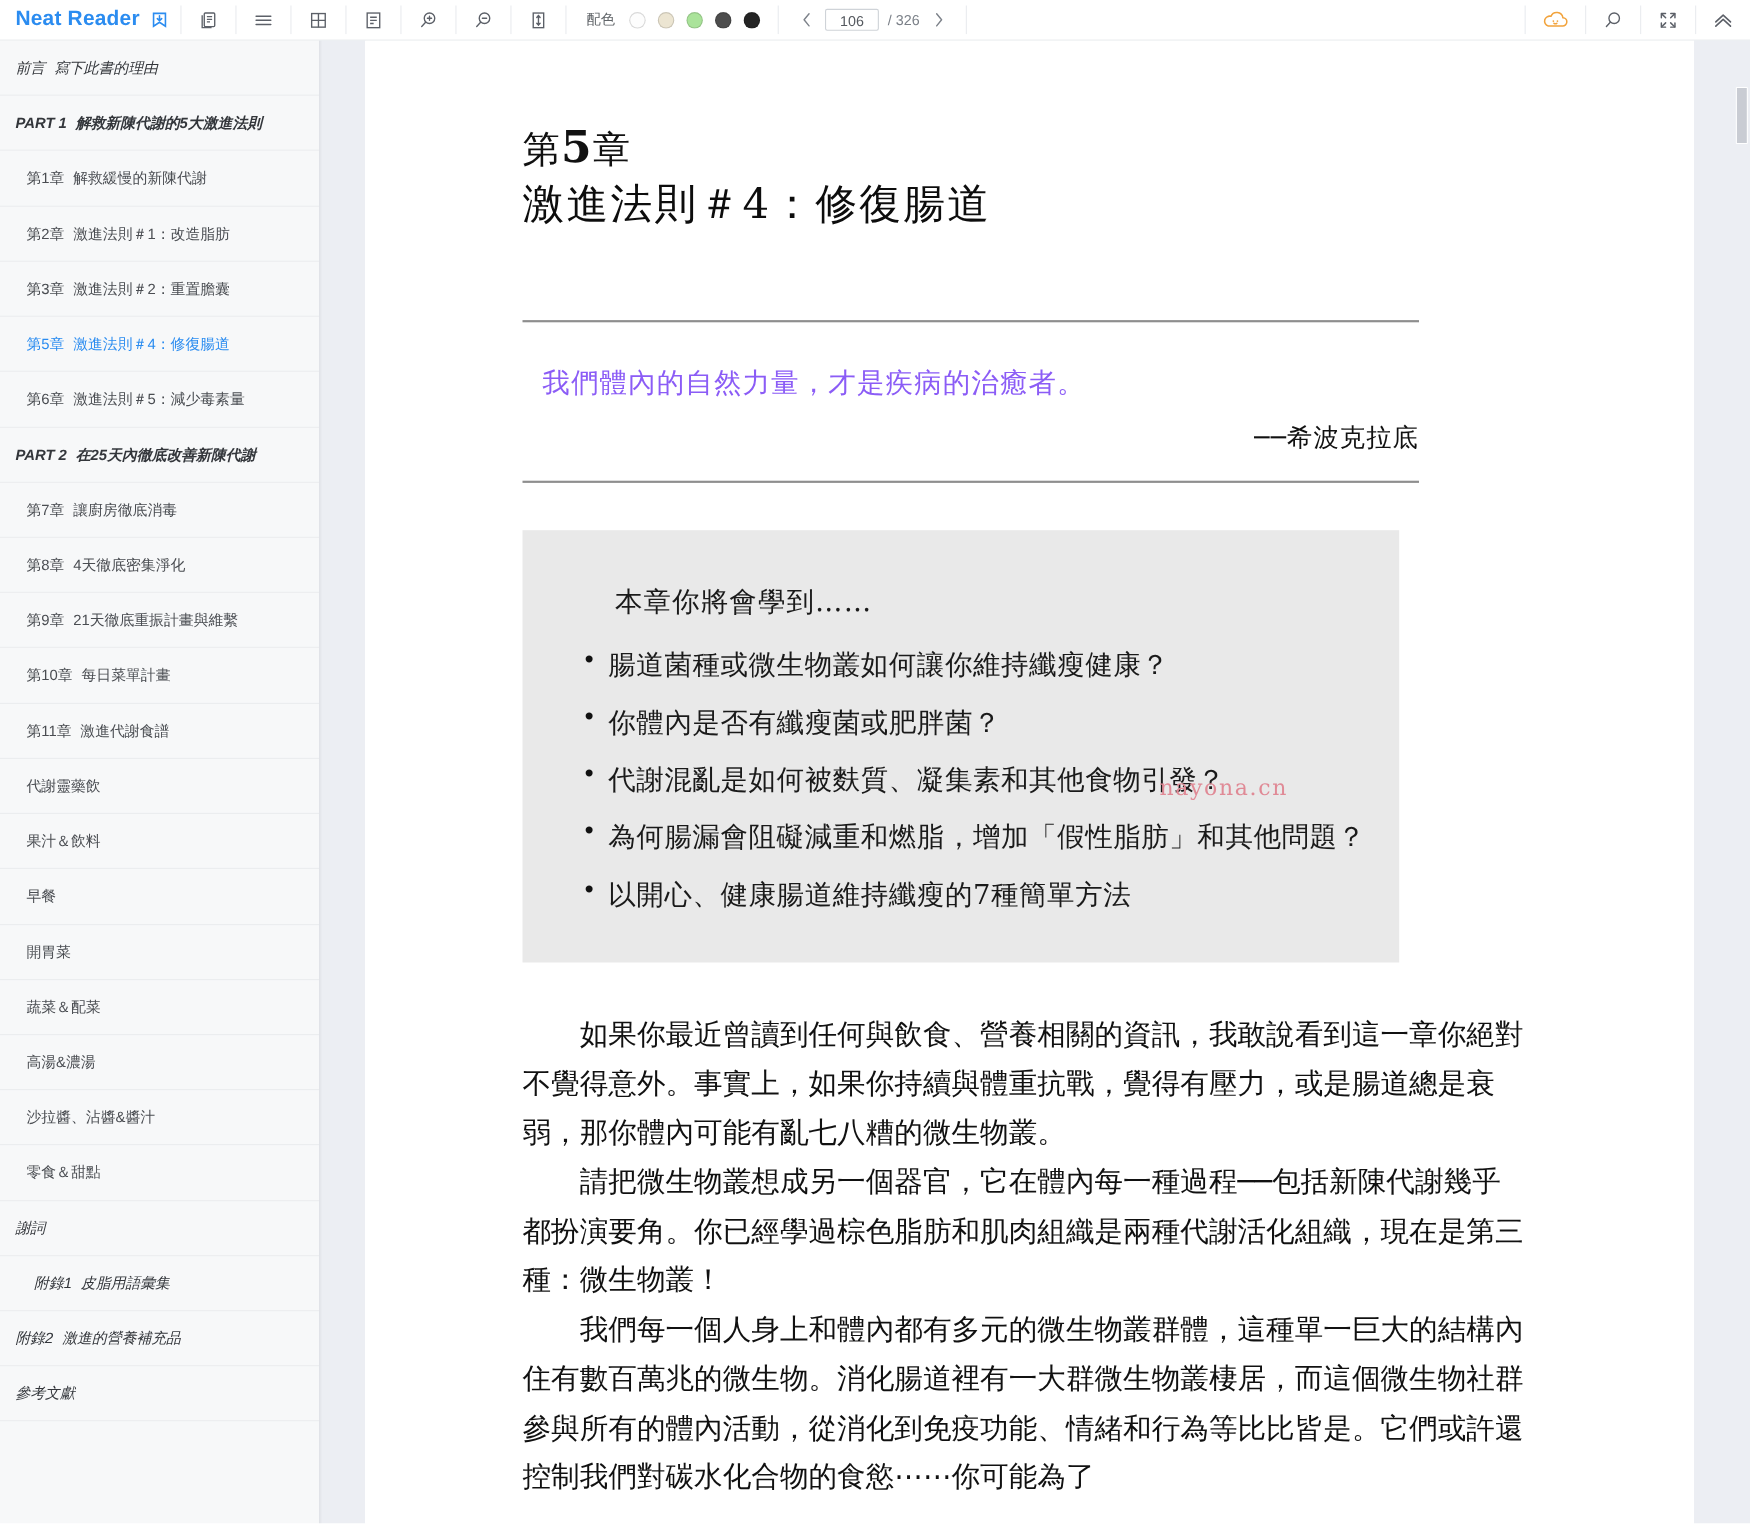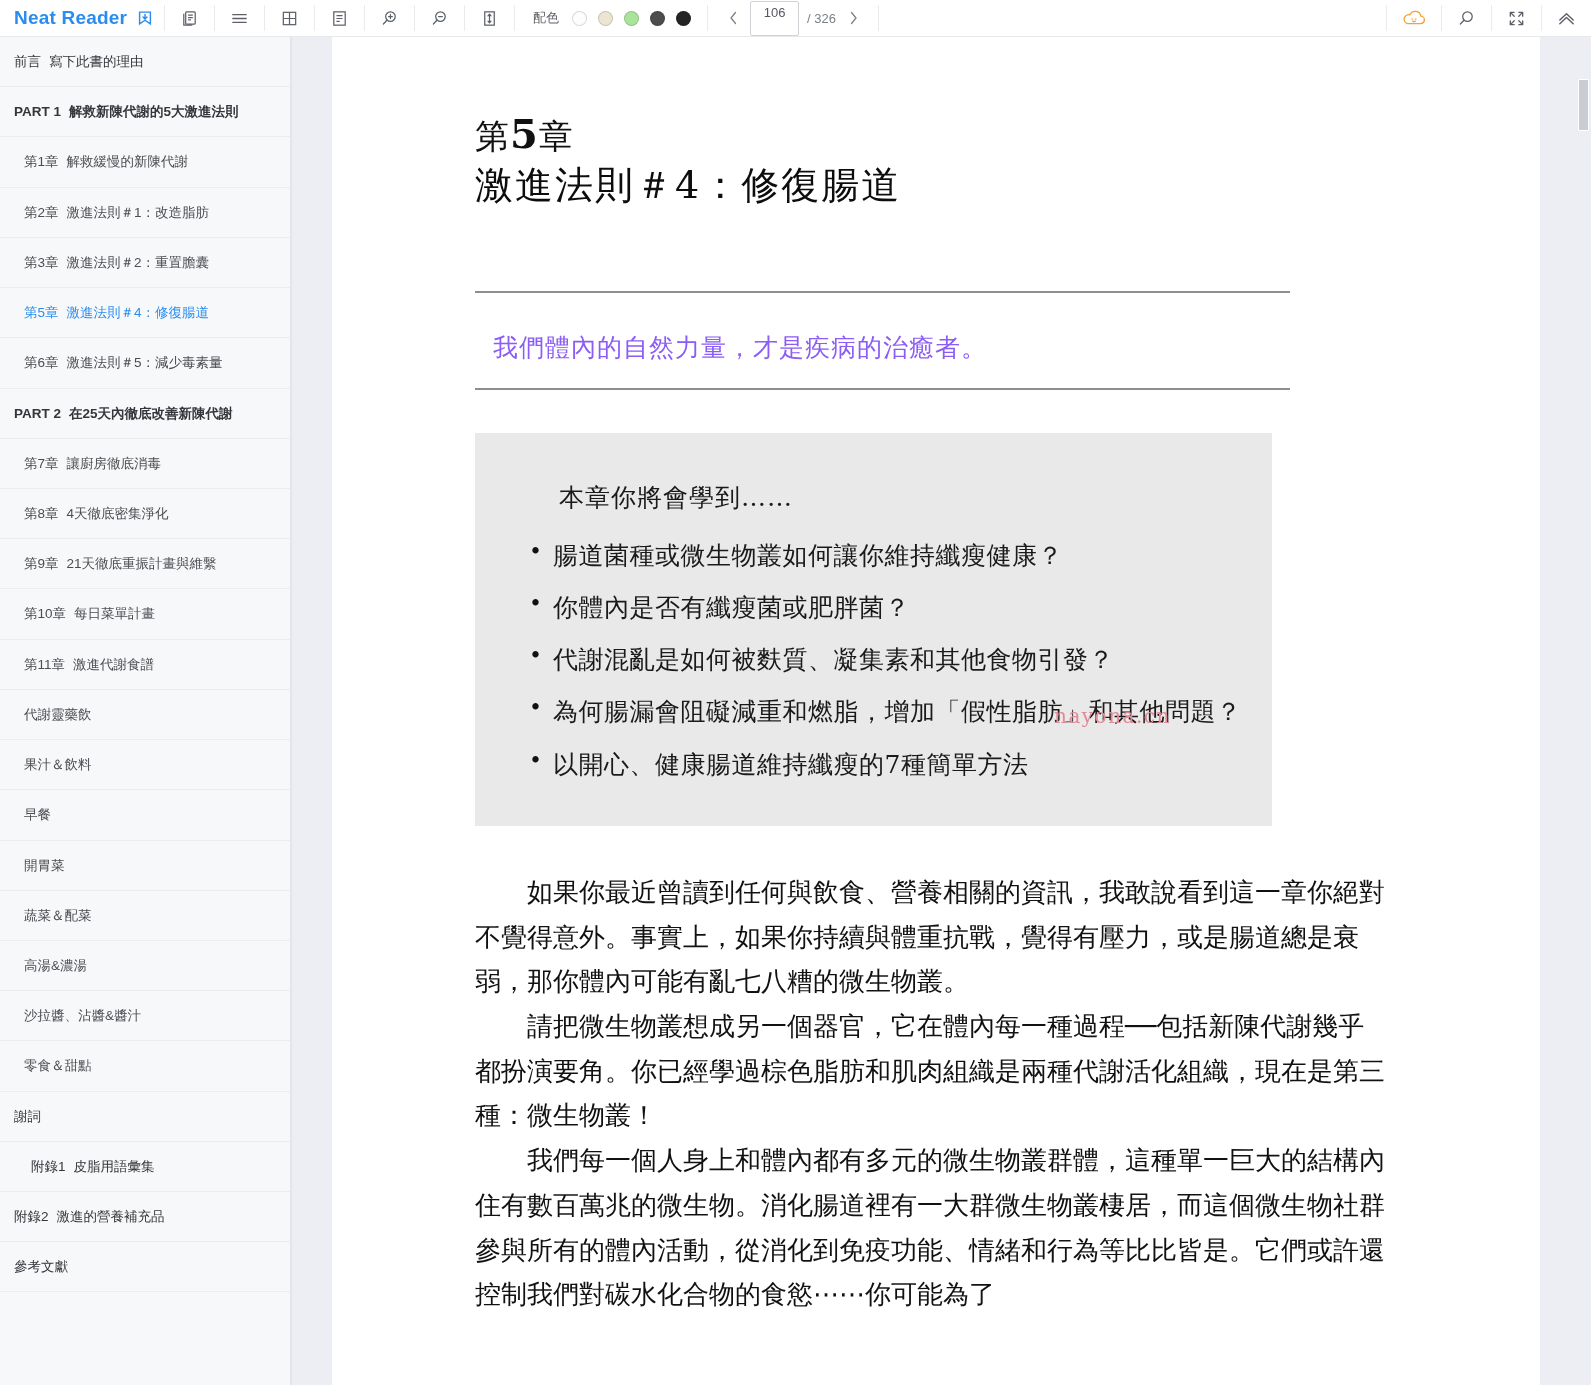--- a/index.html
+++ b/index.html
@@ -82,21 +82,21 @@
   .pager {
     display: flex; align-items: center; height: 100%;
     padding: 0 14px; gap: 6px;
   }
   .pg-arrow {
     width: 22px; height: 22px;
     display: flex; align-items: center; justify-content: center;
     color: #7d828a; cursor: pointer;
   }
   .pg-input {
-    width: 49px; height: 35px;
+    width: 49px; height: 20px;
     border: 1px solid #cfd3d8;
     border-radius: 2px;
     font-size: 13px; color: #55595f;
     text-align: center;
     line-height: 22px;
     background: #fff;
     font-family: "Liberation Sans", sans-serif;
   }
   .pg-total {
     font-size: 13px; color: #7b8088;
@@ -127,21 +127,21 @@
   .toc-item {
     border-bottom: 1px solid #ebedef;
     font-size: 13.5px;
     color: #4a4d52;
     line-height: 1.35;
     padding: 16px 12px 15px 14px;
     cursor: pointer;
     white-space: nowrap;
     overflow: hidden;
   }
-  .toc-item.lvl1 { font-weight: bold; color: #33363b; }
+  .toc-item.lvl1 { font-weight: bold; color: #33363b; font-style: italic; }
   .toc-item.lvl2 { padding-left: 24px; }
   .toc-item.active { color: #2b8cf0; }
   .toc-item.first { border-top: none; }
   .toc-num { margin-right: 8px; }
 
   .sb-gutter {
     width: 42px;
     flex: 0 0 42px;
     background: #eceef3;
     position: relative;
@@ -461,20 +461,21 @@
     <div class="reader">
       <div class="page">
 
         <div class="ch-num"><span>第</span><b>5</b><span>章</span></div>
 
         <div class="ch-title">激進法則＃4：修復腸道</div>
 
         <hr class="rule">
 
         <div class="quote">我們體內的自然力量，才是疾病的治癒者。</div>
+        <div class="quote-attr">──希波克拉底</div>
 
         <hr class="rule2">
 
         <div class="callout">
           <div class="callout-lead">本章你將會學到……</div>
           <ul id="callout-list">
               <li>腸道菌種或微生物叢如何讓你維持纖瘦健康？</li>
               <li>你體內是否有纖瘦菌或肥胖菌？</li>
               <li>代謝混亂是如何被麩質、凝集素和其他食物引發？</li>
               <li>為何腸漏會阻礙減重和燃脂，增加「假性脂肪」和其他問題？</li>

